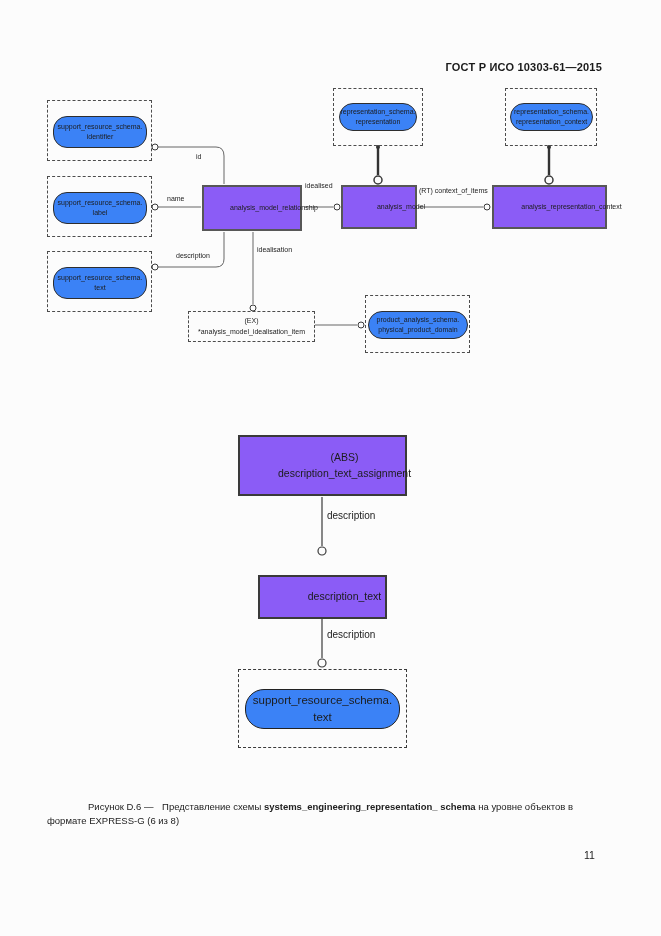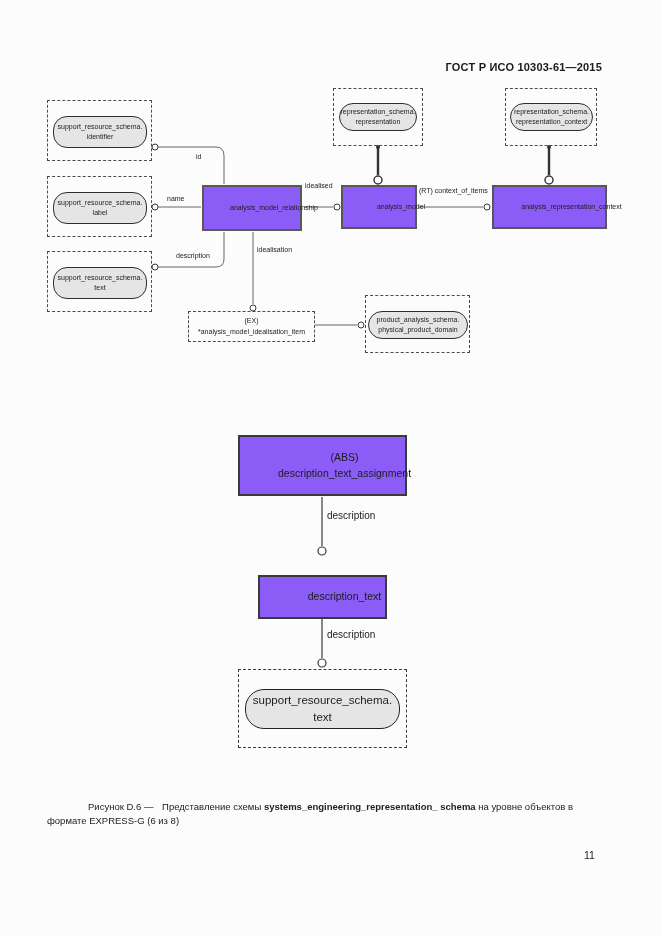--- a/index.html
+++ b/index.html
@@ -6,21 +6,21 @@
   .page{
     position:relative;width:661px;height:936px;background:#fcfcfc;
     font-family:"Liberation Sans",sans-serif;color:#1c1c1c;overflow:hidden;
   }
   .abs{position:absolute;}
   svg.wires{position:absolute;left:0;top:0;pointer-events:none;}
 
   
   .dashed-box{position:absolute;border:1px dashed #4c4c4c;background:transparent;box-sizing:border-box;}
   .pill{
-    position:absolute;border:1px solid #2e2e2e;border-radius:14px;background:#e5e5e5;
+    position:absolute;border:1px solid #2e2e2e;border-radius:14px;background:#3b82f6;
     display:flex;flex-direction:column;justify-content:center;text-align:center;
     font-size:7px;line-height:1.45;box-sizing:border-box;
   }
   .solid-box{
     position:absolute;border:2px solid #575757;background:#8b5cf6;
     display:flex;flex-direction:column;align-items:center;justify-content:center;
     text-align:center;font-size:7px;line-height:1.45;box-sizing:border-box;padding-left:44px;
   }
   .edge-label{position:absolute;font-size:7px;color:#222;white-space:nowrap;}
 

